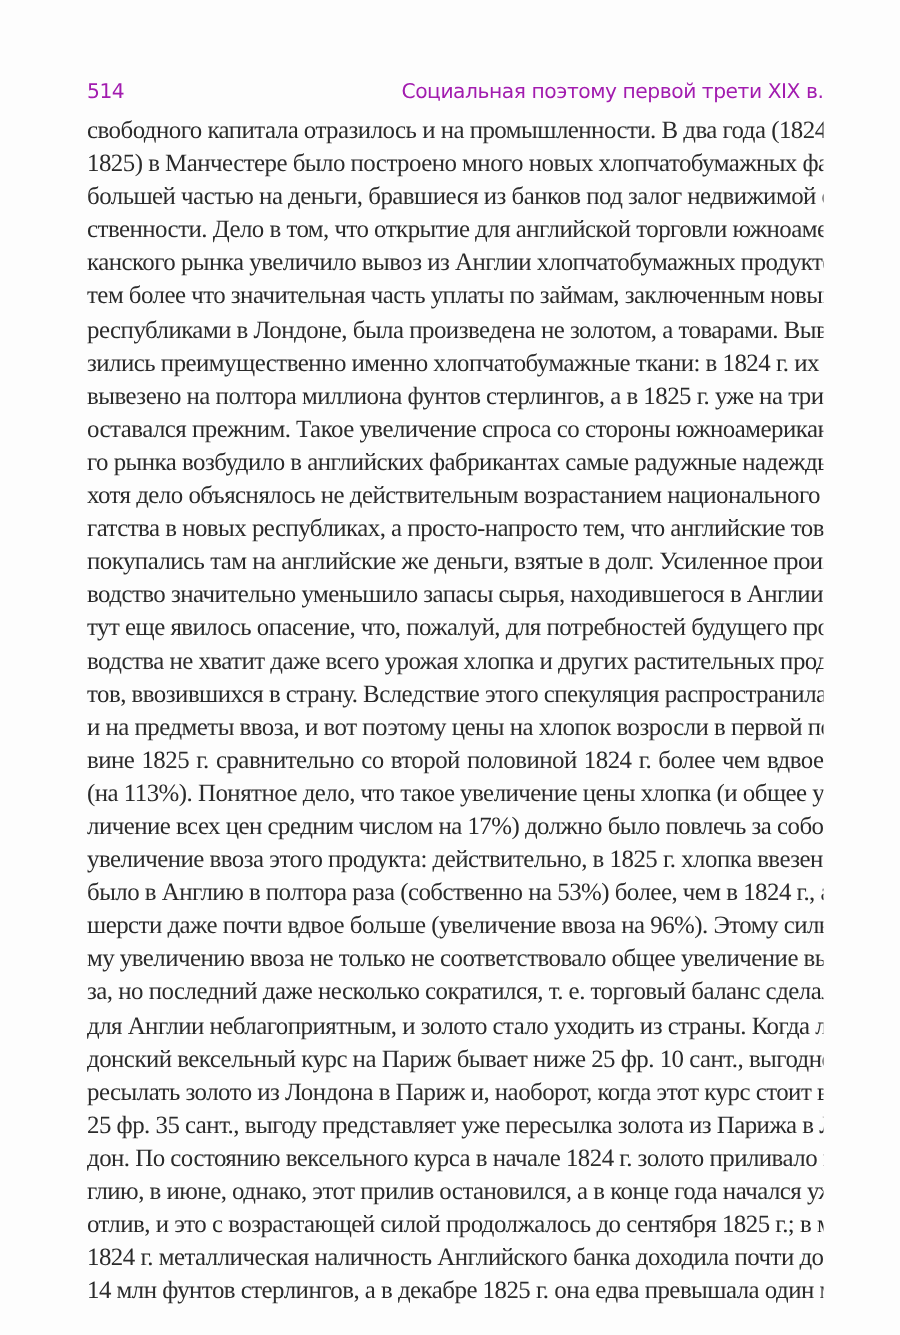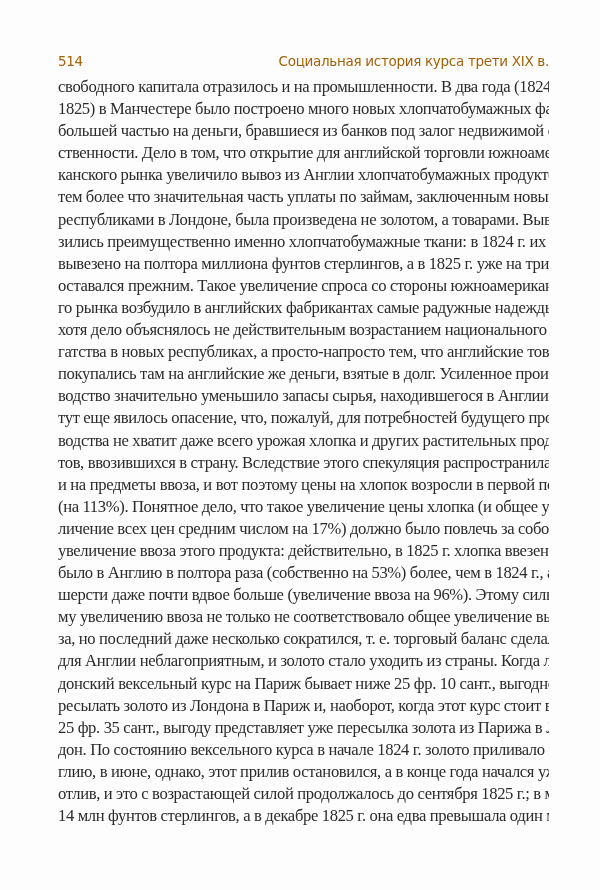--- a/index.html
+++ b/index.html
@@ -1,20 +1,20 @@
 <!DOCTYPE html>
 <html><head>
 <meta charset="utf-8">
 <style>
   html, body { margin: 0; padding: 0; background: #ffffff; }
   body { width: 600px; height: 890px; position: relative; overflow: hidden; }
   .page { position: absolute; left: 0; top: 0; width: 600px; height: 890px; background: #fdfdfd; }
   .running-head {
     position: absolute; left: 58px; top: 53px; width: 491px; height: 20px;
-    font-family: "DejaVu Sans", sans-serif; font-size: 13.5px; color: #a16207;
+    font-family: "DejaVu Sans", sans-serif; font-size: 13.5px; color: #a21caf;
     letter-spacing: -0.3px;
   }
   .page-number { position: absolute; left: 0; top: 0; }
   .running-title { position: absolute; right: 0; top: 0; }
   .body-text {
     position: absolute; left: 58px; top: 76px; width: 491px;
     font-family: "Liberation Serif", serif; font-size: 16.6px; color: #2b2b2b;
     letter-spacing: -0.35px;
   }
   .line {
@@ -22,21 +22,21 @@
     text-align: justify; text-align-last: justify; white-space: nowrap;
     overflow: hidden;
   }
 </style>
 </head>
 <body>
 
 <div class="page">
   <div class="running-head">
     <span class="page-number">514</span>
-    <span class="running-title">Социальная история курса трети XIX в.</span>
+    <span class="running-title">Социальная поэтому первой трети XIX в.</span>
   </div>
 
   <div class="body-text" id="body-text">
       <div class="line">свободного капитала отразилось и на промышленности. В два года (1824–</div>
       <div class="line">1825) в Манчестере было построено много новых хлопчатобумажных фабрик,</div>
       <div class="line">большей частью на деньги, бравшиеся из банков под залог недвижимой соб-</div>
       <div class="line">ственности. Дело в том, что открытие для английской торговли южноамери-</div>
       <div class="line">канского рынка увеличило вывоз из Англии хлопчатобумажных продуктов,</div>
       <div class="line">тем более что значительная часть уплаты по займам, заключенным новыми</div>
       <div class="line">республиками в Лондоне, была произведена не золотом, а товарами. Выво-</div>
@@ -45,29 +45,31 @@
       <div class="line">оставался прежним. Такое увеличение спроса со стороны южноамериканско-</div>
       <div class="line">го рынка возбудило в английских фабрикантах самые радужные надежды,</div>
       <div class="line">хотя дело объяснялось не действительным возрастанием национального бо-</div>
       <div class="line">гатства в новых республиках, а просто-напросто тем, что английские товары</div>
       <div class="line">покупались там на английские же деньги, взятые в долг. Усиленное произ-</div>
       <div class="line">водство значительно уменьшило запасы сырья, находившегося в Англии, а</div>
       <div class="line">тут еще явилось опасение, что, пожалуй, для потребностей будущего произ-</div>
       <div class="line">водства не хватит даже всего урожая хлопка и других растительных продук-</div>
       <div class="line">тов, ввозившихся в страну. Вследствие этого спекуляция распространилась</div>
       <div class="line">и на предметы ввоза, и вот поэтому цены на хлопок возросли в первой поло-</div>
+      <div class="line">вине 1825 г. сравнительно со второй половиной 1824 г. более чем вдвое</div>
       <div class="line">(на 113%). Понятное дело, что такое увеличение цены хлопка (и общее уве-</div>
       <div class="line">личение всех цен средним числом на 17%) должно было повлечь за собой</div>
       <div class="line">увеличение ввоза этого продукта: действительно, в 1825 г. хлопка ввезено</div>
       <div class="line">было в Англию в полтора раза (собственно на 53%) более, чем в 1824 г., а</div>
       <div class="line">шерсти даже почти вдвое больше (увеличение ввоза на 96%). Этому сильно-</div>
       <div class="line">му увеличению ввоза не только не соответствовало общее увеличение выво-</div>
       <div class="line">за, но последний даже несколько сократился, т. е. торговый баланс сделался</div>
       <div class="line">для Англии неблагоприятным, и золото стало уходить из страны. Когда лон-</div>
       <div class="line">донский вексельный курс на Париж бывает ниже 25 фр. 10 сант., выгодно пе-</div>
       <div class="line">ресылать золото из Лондона в Париж и, наоборот, когда этот курс стоит выше</div>
       <div class="line">25 фр. 35 сант., выгоду представляет уже пересылка золота из Парижа в Лон-</div>
       <div class="line">дон. По состоянию вексельного курса в начале 1824 г. золото приливало в Ан-</div>
       <div class="line">глию, в июне, однако, этот прилив остановился, а в конце года начался уже</div>
       <div class="line">отлив, и это с возрастающей силой продолжалось до сентября 1825 г.; в марте</div>
+      <div class="line">1824 г. металлическая наличность Английского банка доходила почти до</div>
       <div class="line">14 млн фунтов стерлингов, а в декабре 1825 г. она едва превышала один мил-</div>
     </div>
 </div>
 
 </body></html>

